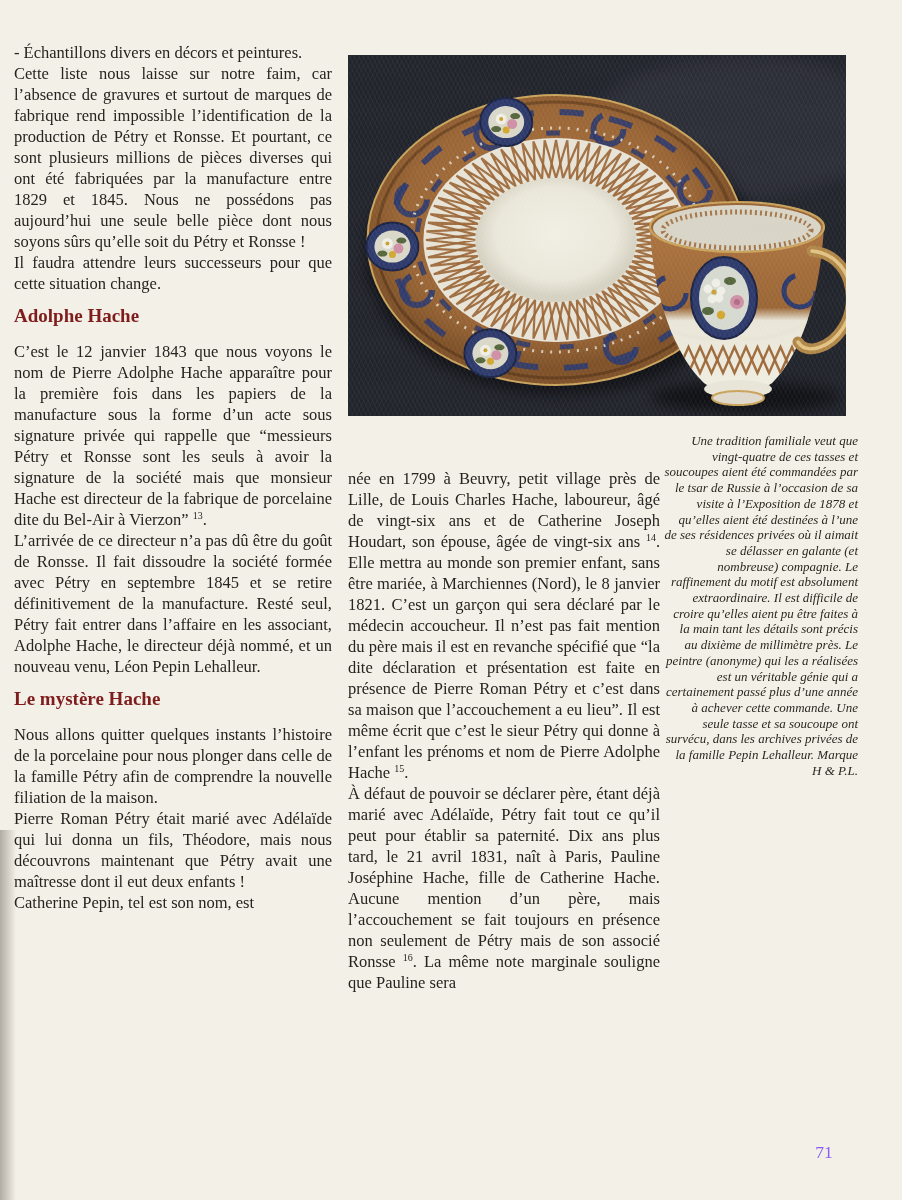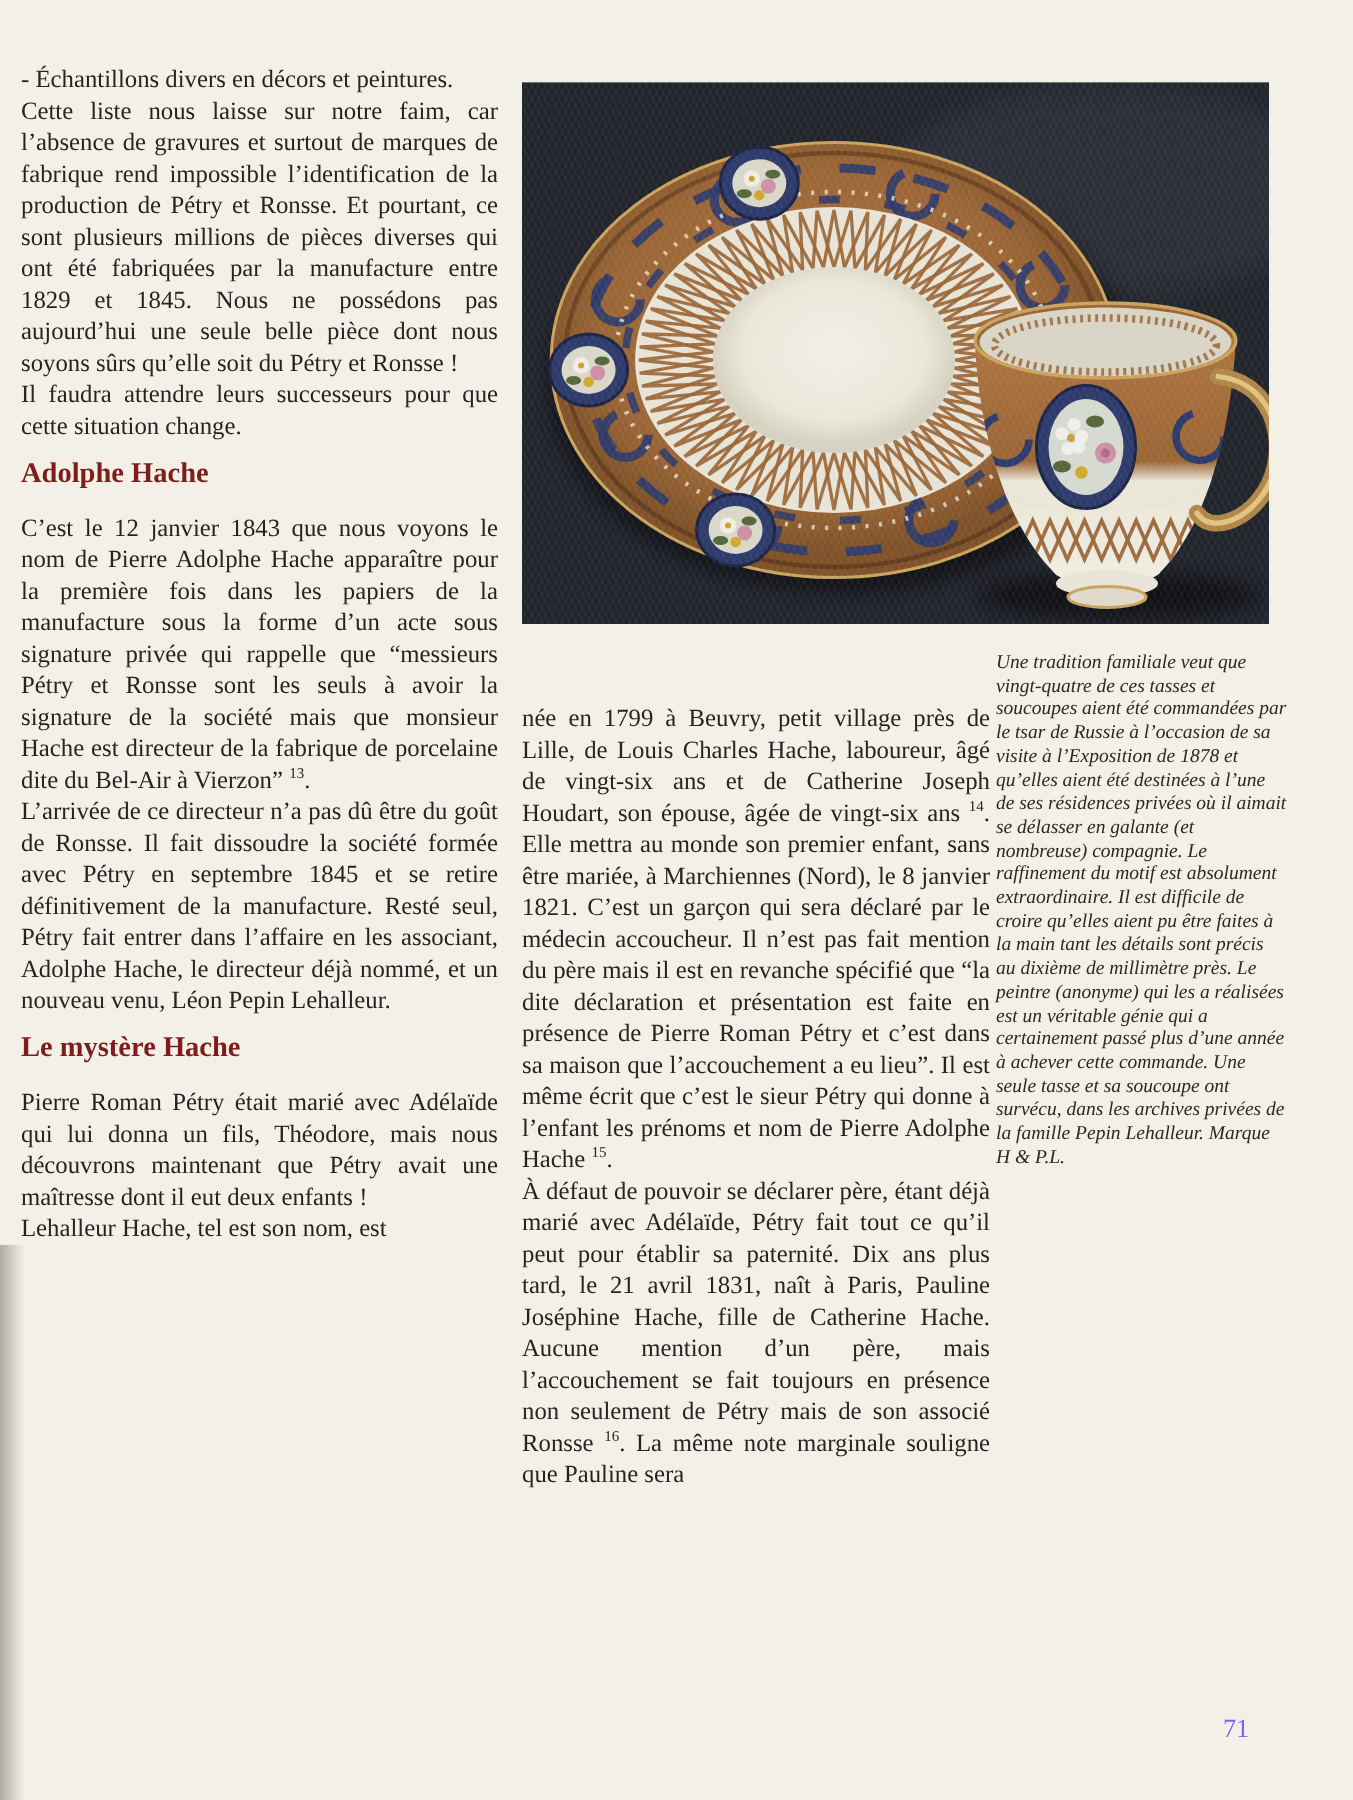--- a/index.html
+++ b/index.html
@@ -11,21 +11,21 @@
   }
   .col{position:absolute; text-align:justify; font-size:16.5px; line-height:21px;}
   .col p{margin:0;}
   .col h2{margin:11px 0 14px 0; font-size:19px; line-height:22px; font-weight:bold; color:#7f1d1d; text-align:left;}
   .col sup{font-size:10px; line-height:0; vertical-align:super;}
   .col-left{left:14px; top:42px; width:318px;}
   .col-mid{left:348px; top:450px; width:312px;margin-top:18px;}
   .caption{
     position:absolute; left:664px; top:433px; width:194px;
     font-style:italic; font-size:13px; line-height:15.7px;
-    text-align:left; color:#2a2820;
+    text-align:right; color:#2a2820;
   }
   .photo{
     position:absolute; left:348px; top:55px; width:498px; height:361px;
     margin:0; background:#22242c;
   }
   .photo svg{display:block;}
   .photo .texture{
     position:absolute; inset:0; pointer-events:none;
     background:
       repeating-linear-gradient(63deg, rgba(255,255,255,.030) 0 1.5px, rgba(0,0,0,0) 1.5px 4px),
@@ -46,22 +46,23 @@
 <div class="page">
 
   <div class="col col-left" id="col-left">
       <p>- Échantillons divers en décors et peintures.</p>
       <p>Cette liste nous laisse sur notre faim, car l’absence de gravures et surtout de marques de fabrique rend impossible l’identification de la production de Pétry et Ronsse. Et pourtant, ce sont plusieurs millions de pièces diverses qui ont été fabriquées par la manufacture entre 1829 et 1845. Nous ne possédons pas aujourd’hui une seule belle pièce dont nous soyons sûrs qu’elle soit du Pétry et Ronsse !</p>
       <p>Il faudra attendre leurs successeurs pour que cette situation change.</p>
       <h2>Adolphe Hache</h2>
       <p>C’est le 12 janvier 1843 que nous voyons le nom de Pierre Adolphe Hache apparaître pour la première fois dans les papiers de la manufacture sous la forme d’un acte sous signature privée qui rappelle que “messieurs Pétry et Ronsse sont les seuls à avoir la signature de la société mais que monsieur Hache est directeur de la fabrique de porcelaine dite du Bel-Air à Vierzon” <sup>13</sup>.</p>
       <p>L’arrivée de ce directeur n’a pas dû être du goût de Ronsse. Il fait dissoudre la société formée avec Pétry en septembre 1845 et se retire définitivement de la manufacture. Resté seul, Pétry fait entrer dans l’affaire en les associant, Adolphe Hache, le directeur déjà nommé, et un nouveau venu, Léon Pepin Lehalleur.</p>
       <h2>Le mystère Hache</h2>
+      <p>Nous allons quitter quelques instants l’histoire de la porcelaine pour nous plonger dans celle de la famille Pétry afin de comprendre la nouvelle filiation de la maison.</p>
       <p>Pierre Roman Pétry était marié avec Adélaïde qui lui donna un fils, Théodore, mais nous découvrons maintenant que Pétry avait une maîtresse dont il eut deux enfants !</p>
-      <p>Lehalleur Hache, tel est son nom, est</p>
+      <p>Catherine Pepin, tel est son nom, est</p>
     </div>
 
   <figure class="photo">
     <svg id="photo-svg" width="498" height="361" viewBox="0 0 498 361">
         <defs>
           <radialGradient id="gCop" cx="48%" cy="44%">
             <stop offset="0%" stop-color="#ad7540"></stop>
             <stop offset="78%" stop-color="#9a6535"></stop>
             <stop offset="100%" stop-color="#7e5128"></stop>
           </radialGradient>

